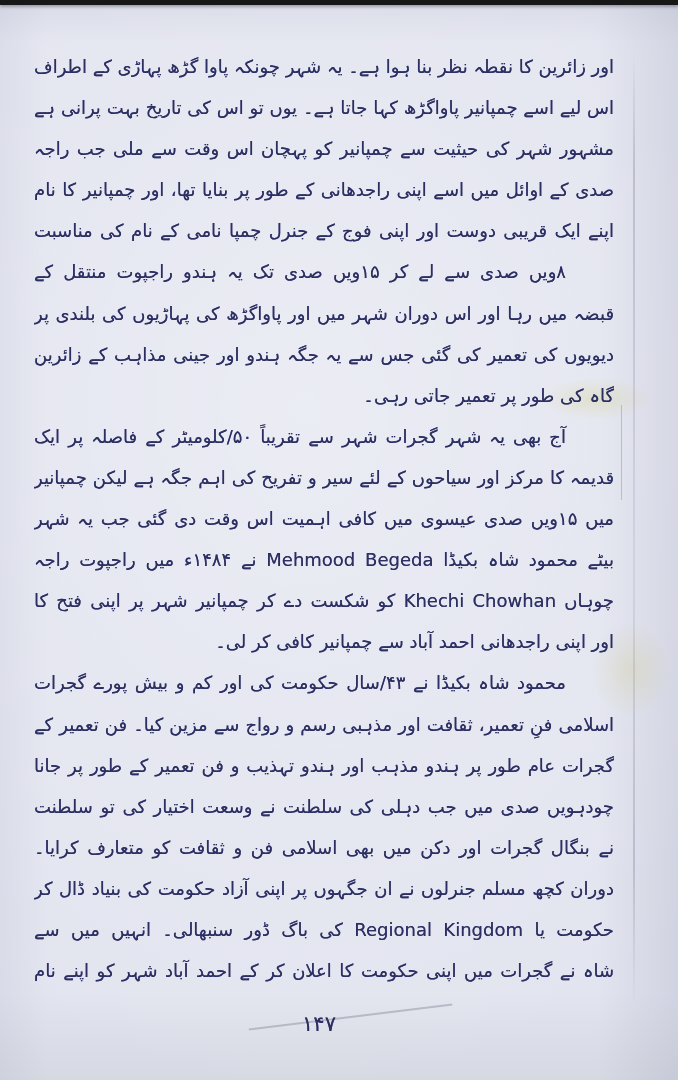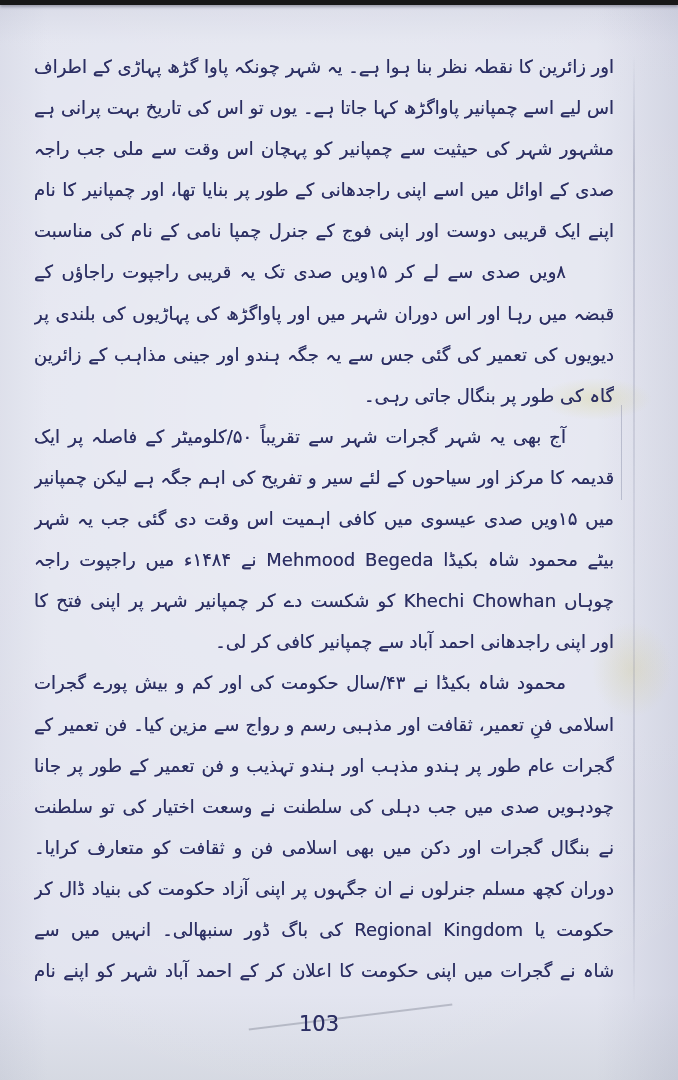--- a/index.html
+++ b/index.html
@@ -77,34 +77,34 @@
   <div class="crease-v"></div>
   <div class="crease-v2"></div>
   <div class="crease-d"></div>
 
   <div class="textblock">
     <p class="line">اور زائرین کا نقطہ نظر بنا ہوا ہے۔ یہ شہر چونکہ پاوا گڑھ پہاڑی کے اطراف میں آباد ہے</p>
     <p class="line">اس لیے اسے چمپانیر پاواگڑھ کہا جاتا ہے۔ یوں تو اس کی تاریخ بہت پرانی ہے لیکن ایک</p>
     <p class="line">مشہور شہر کی حیثیت سے چمپانیر کو پہچان اس وقت سے ملی جب راجہ ون راج چورا نے ۸ویں</p>
     <p class="line">صدی کے اوائل میں اسے اپنی راجدھانی کے طور پر بنایا تھا، اور چمپانیر کا نام راجہ نے</p>
     <p class="line">اپنے ایک قریبی دوست اور اپنی فوج کے جنرل چمپا نامی کے نام کی مناسبت سے رکھا۔</p>
-    <p class="line pstart">۸ویں صدی سے لے کر ۱۵ویں صدی تک یہ قریبی راجپوت راجاؤں کے</p>
+    <p class="line pstart">۸ویں صدی سے لے کر ۱۵ویں صدی تک یہ ہندو راجپوت منتقل کے</p>
     <p class="line">قبضہ میں رہا اور اس دوران شہر میں اور پاواگڑھ کی پہاڑیوں کی بلندی پر کئی مندر اور</p>
     <p class="line">دیویوں کی تعمیر کی گئی جس سے یہ جگہ ہندو اور جینی مذاہب کے زائرین کی اہم زیارت</p>
-    <p class="line pend">گاہ کی طور پر بنگال جاتی رہی۔</p>
+    <p class="line pend">گاہ کی طور پر تعمیر جاتی رہی۔</p>
     <p class="line pstart">آج بھی یہ شہر گجرات شہر سے تقریباً ۵۰/کلومیٹر کے فاصلہ پر ایک اہم آثار</p>
     <p class="line">قدیمہ کا مرکز اور سیاحوں کے لئے سیر و تفریح کی اہم جگہ ہے لیکن چمپانیر کو عالمی تاریخ</p>
     <p class="line">میں ۱۵ویں صدی عیسوی میں کافی اہمیت اس وقت دی گئی جب یہ شہر احمد شاہ کے</p>
     <p class="line">بیٹے محمود شاہ بکیڈا Mehmood Begeda نے ۱۴۸۴ء میں راجپوت راجہ کھیچی</p>
     <p class="line">چوہاں Khechi Chowhan کو شکست دے کر چمپانیر شہر پر اپنی فتح کا پرچم لہرا دیا</p>
     <p class="line pend">اور اپنی راجدھانی احمد آباد سے چمپانیر کافی کر لی۔</p>
     <p class="line pstart">محمود شاہ بکیڈا نے ۴۳/سال حکومت کی اور کم و بیش پورے گجرات کو ہند</p>
     <p class="line">اسلامی فنِ تعمیر، ثقافت اور مذہبی رسم و رواج سے مزین کیا۔ فن تعمیر کے نقطہ نظر سے</p>
     <p class="line">گجرات عام طور پر ہندو مذہب اور ہندو تہذیب و فن تعمیر کے طور پر جانا جاتا تھا۔ لیکن</p>
     <p class="line">چودہویں صدی میں جب دہلی کی سلطنت نے وسعت اختیار کی تو سلطنت بادشاہوں</p>
     <p class="line">نے بنگال گجرات اور دکن میں بھی اسلامی فن و ثقافت کو متعارف کرایا۔ لیکن اسی</p>
     <p class="line">دوران کچھ مسلم جنرلوں نے ان جگہوں پر اپنی آزاد حکومت کی بنیاد ڈال کر علاقائی</p>
     <p class="line">حکومت یا Regional Kingdom کی باگ ڈور سنبھالی۔ انہیں میں سے سلطان احمد</p>
     <p class="line">شاہ نے گجرات میں اپنی حکومت کا اعلان کر کے احمد آباد شہر کو اپنے نام سے بسایا اور</p>
   </div>
 
-  <div class="page-number">103</div>
+  <div class="page-number">۱۴۷</div>
 </div>
 
 </body></html>

